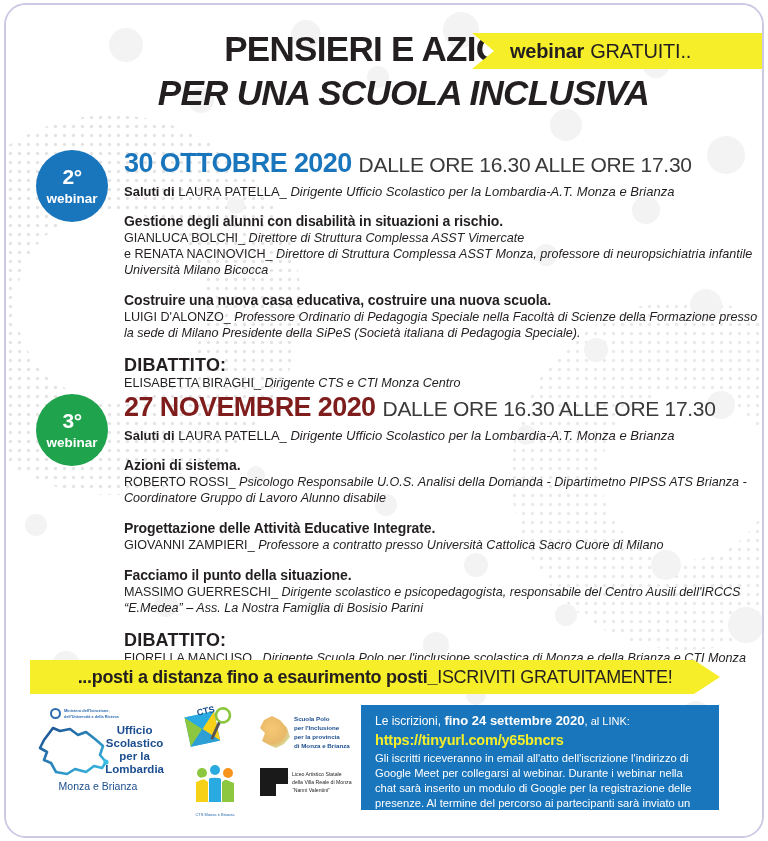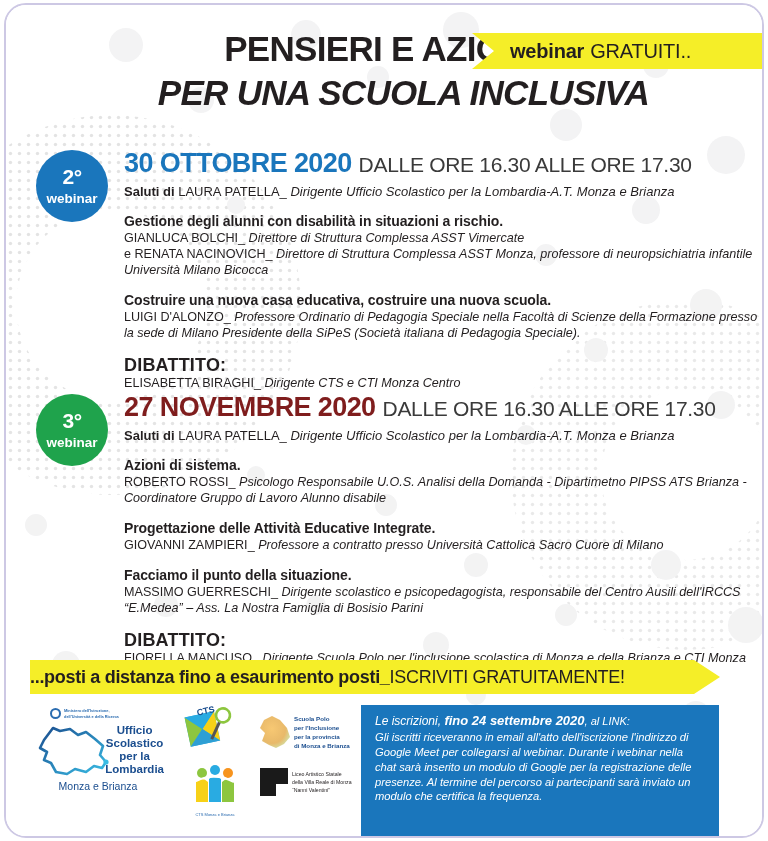--- a/index.html
+++ b/index.html
@@ -160,38 +160,37 @@
   }
 
   
   .cta {
     position: absolute;
     left: 24px; top: 655px;
     width: 690px; height: 34px;
     background: #f5ee28;
     display: flex;
     align-items: center;
-    justify-content: flex-start;
+    justify-content: center;
     clip-path: polygon(0 0, calc(100% - 26px) 0, 100% 50%, calc(100% - 26px) 100%, 0 100%);
     z-index: 5;
   }
   .cta .c1 { font-size: 18px; font-weight: bold; color: #231f20; letter-spacing: -0.3px; }
   .cta .c2 { font-size: 18px; font-weight: normal; color: #231f20; letter-spacing: -0.3px; }
 
   
   .footer { position: absolute; left: 0; top: 697px; width: 100%; height: 130px; }
 
   .info-box {
     position: absolute;
     left: 355px; top: 3px;
-    width: 358px; height: 132px;
+    width: 358px; height: 105px;
     background: #1a76bc;
     color: #ffffff;
     padding: 8px 12px 6px 14px;
-    font-style: italic;
   }
   .info-line1 { font-size: 12px; line-height: 1.3; }
   .info-line1 .b { font-weight: bold; font-size: 13px; }
   .info-line1 .sm { font-size: 11px; }
   .info-url {
     display: block;
     font-size: 14.5px;
     font-weight: bold;
     color: #f5ee28;
     margin: 2px 0 3px 0;
@@ -513,20 +512,21 @@
             <div>della Villa Reale di Monza</div>
             <div>“Nanni Valentini”</div>
           </div>
         </div>
 
         <div class="info-box">
           <div class="info-line1">
             <span>Le iscrizioni,</span>
             <span class="b">fino 24 settembre 2020</span><span class="sm">, al LINK:</span>
           </div>
+          <a class="info-url" href="#">https://tinyurl.com/y65bncrs</a>
           <div class="info-body">Gli iscritti riceveranno in email all'atto dell'iscrizione l'indirizzo di Google Meet per collegarsi al webinar. Durante i webinar nella chat sarà inserito un modulo di Google per la registrazione delle presenze. Al termine del percorso ai partecipanti sarà inviato un modulo che certifica la frequenza.</div>
         </div>
 
       </div>
 
     </div>
   </div>
 </div>
 
 </body></html>

